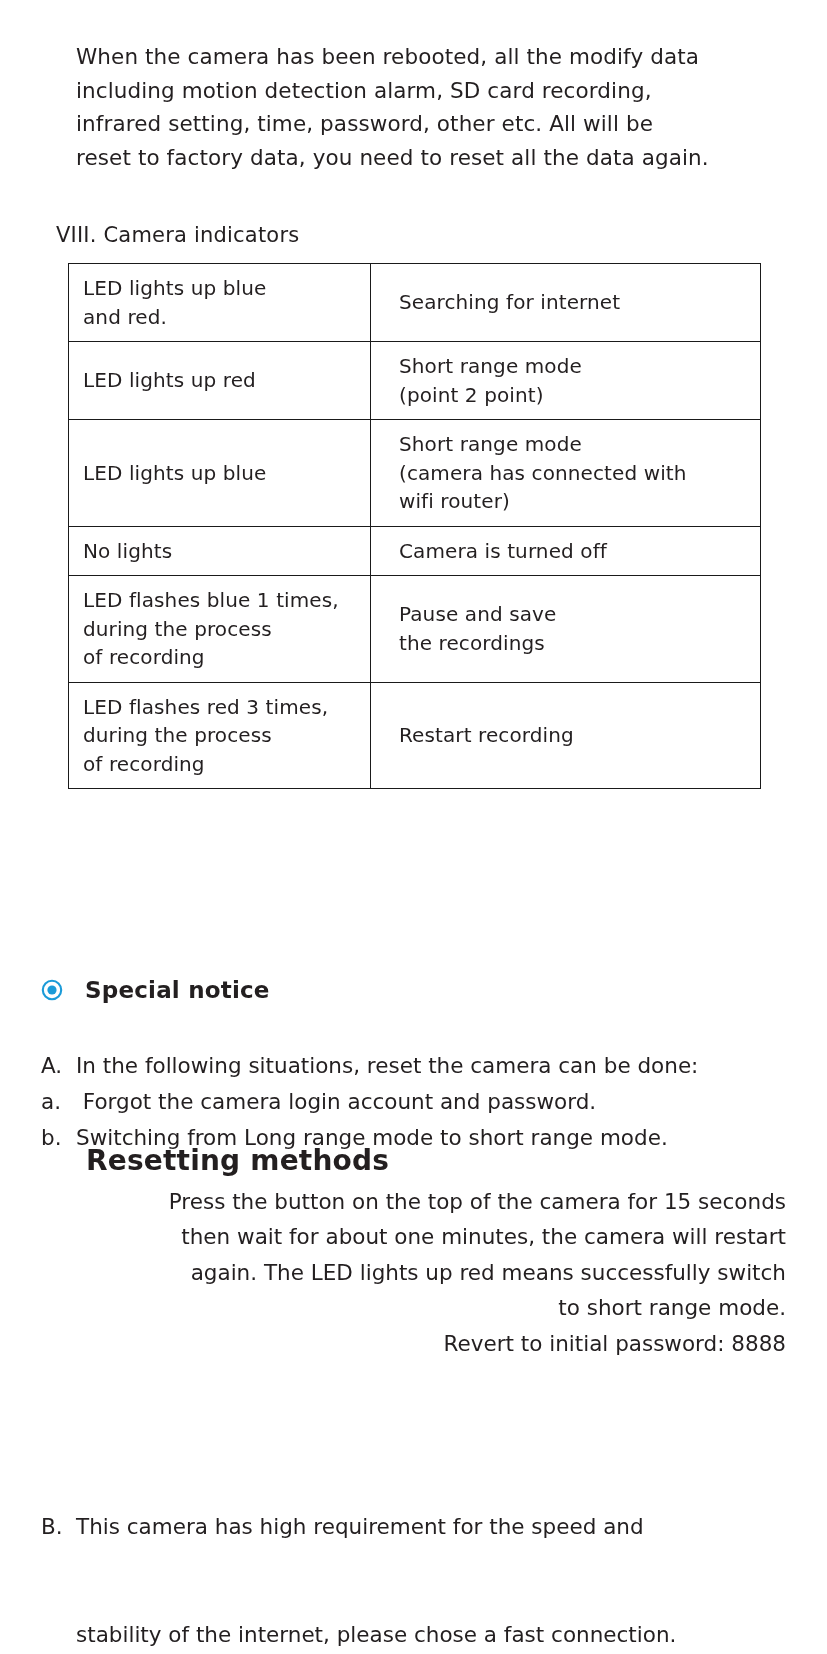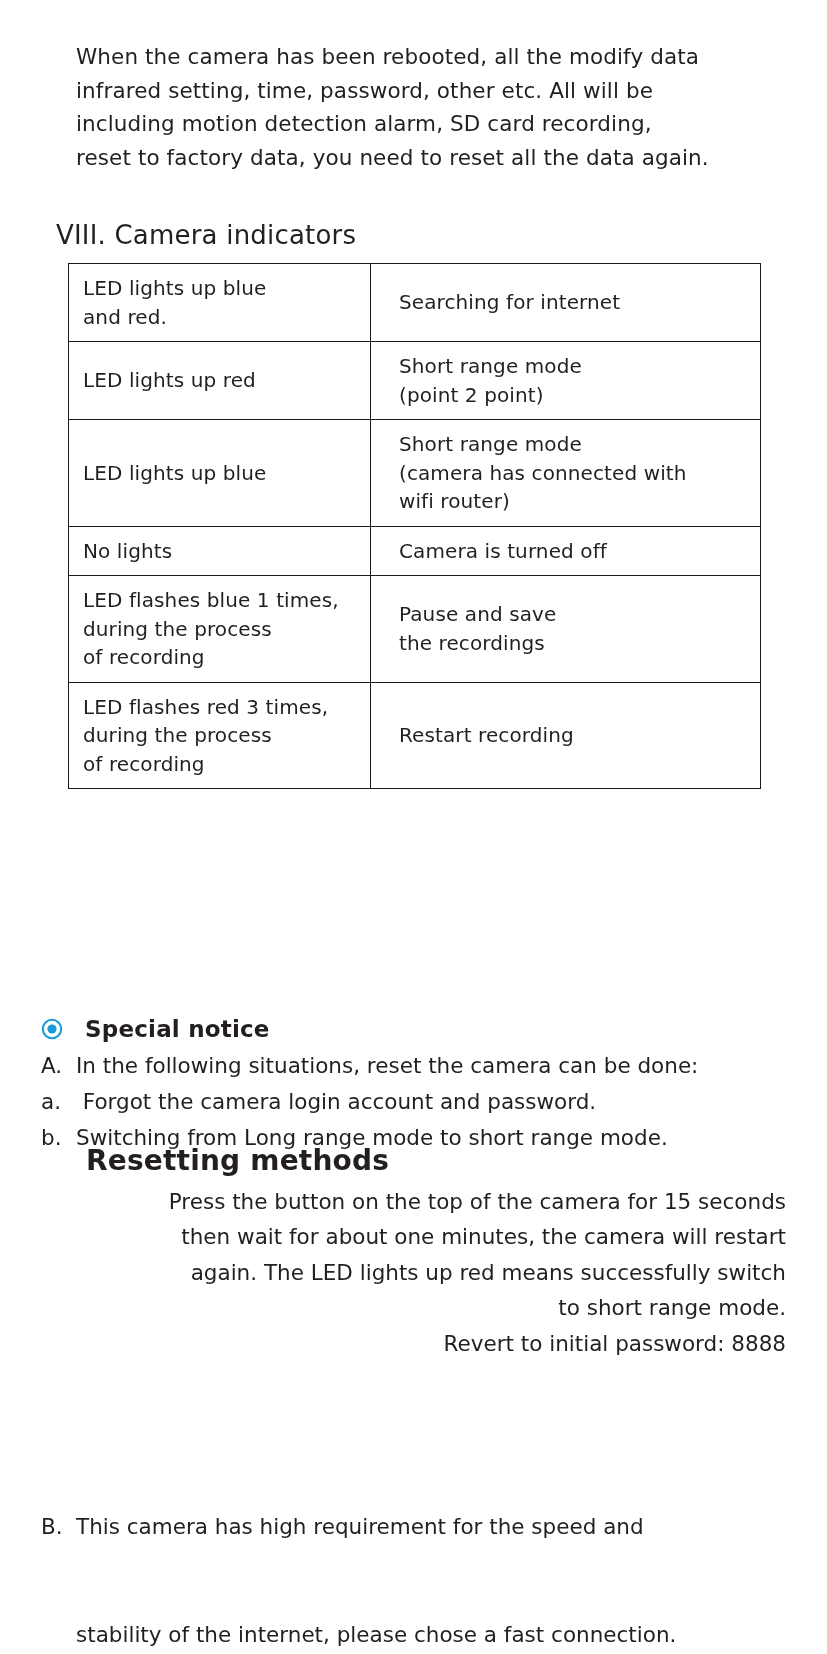--- a/index.html
+++ b/index.html
@@ -32,21 +32,21 @@
     line-height: 33.5px;
     letter-spacing: 0.1px;
   }
   .intro div { white-space: pre; }
 
   
   .section-heading {
     position: absolute;
     left: 56px;
     top: 220px;
-    font-size: 26px;
+    font-size: 21px;
     line-height: 30px;
     letter-spacing: 0.2px;
     white-space: pre;
   }
 
   
   .indicator-table {
     position: absolute;
     left: 68px;
     top: 263px;
@@ -66,21 +66,20 @@
   .indicator-table td.col-meaning { width: 361px; padding-left: 28px; }
   .cell-line { white-space: pre; display: block; }
 
   
   .special-notice {
     position: absolute;
     left: 41px;
     top: 977px;
     display: flex;
     align-items: center;
-    margin-top: 39px;
   }
   .notice-icon {
     width: 22px;
     height: 22px;
     display: block;
     flex: none;
   }
   .notice-title {
     margin-left: 22px;
     font-size: 23px;
@@ -143,22 +142,22 @@
     padding-left: 35px;
   }
 </style>
 </head>
 <body>
 
 <div class="page">
 
   <div class="intro">
     <div>When the camera has been rebooted, all the modify data</div>
+    <div>including motion detection alarm, SD card recording,</div>
     <div>infrared setting, time, password, other etc. All will be</div>
-    <div>including motion detection alarm, SD card recording,</div>
     <div>reset to factory data, you need to reset all the data again.</div>
   </div>
 
   <div class="section-heading">ⅤIII. Camera indicators</div>
 
   <table class="indicator-table">
     <tbody>
       <tr>
         <td class="col-state">
           <span class="cell-line">LED lights up blue</span>

